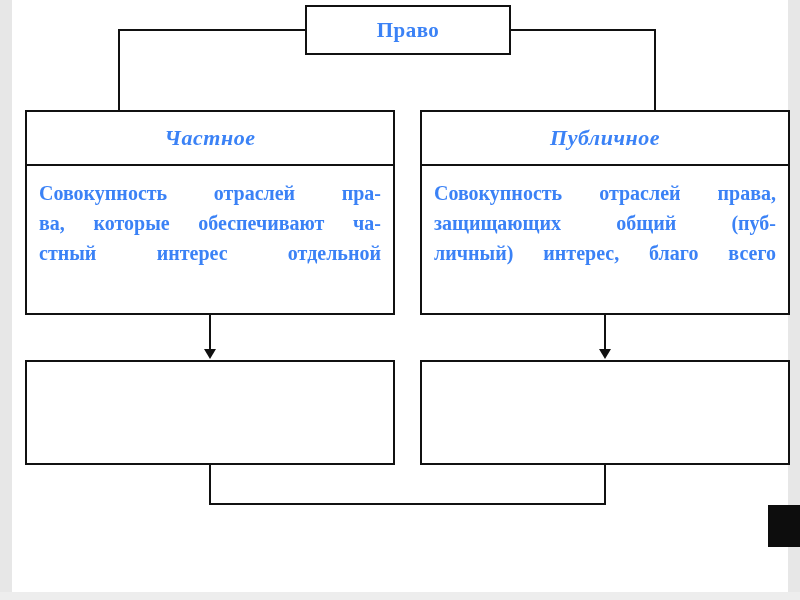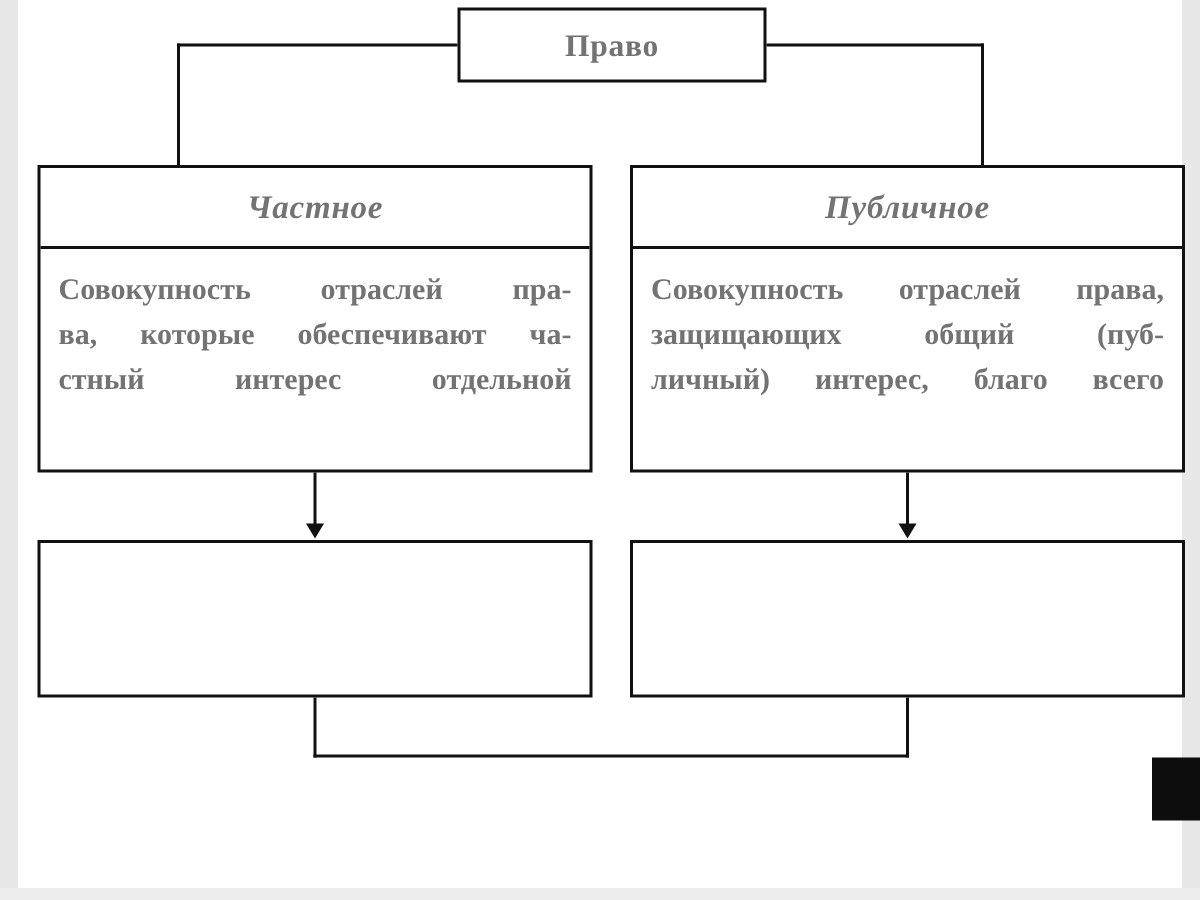--- a/index.html
+++ b/index.html
@@ -7,21 +7,21 @@
     padding: 0;
     background: #ffffff;
   }
   .stage {
     position: relative;
     width: 800px;
     height: 600px;
     background: #ffffff;
     overflow: hidden;
     font-family: "Liberation Serif", "DejaVu Serif", serif;
-    color: #737373;
+    color: #3b82f6;
   }
   
   .edge-strip {
     position: absolute;
     top: 0;
     width: 12px;
     height: 600px;
     background: #e7e7e7;
   }
   .edge-strip.left  { left: 0; }

